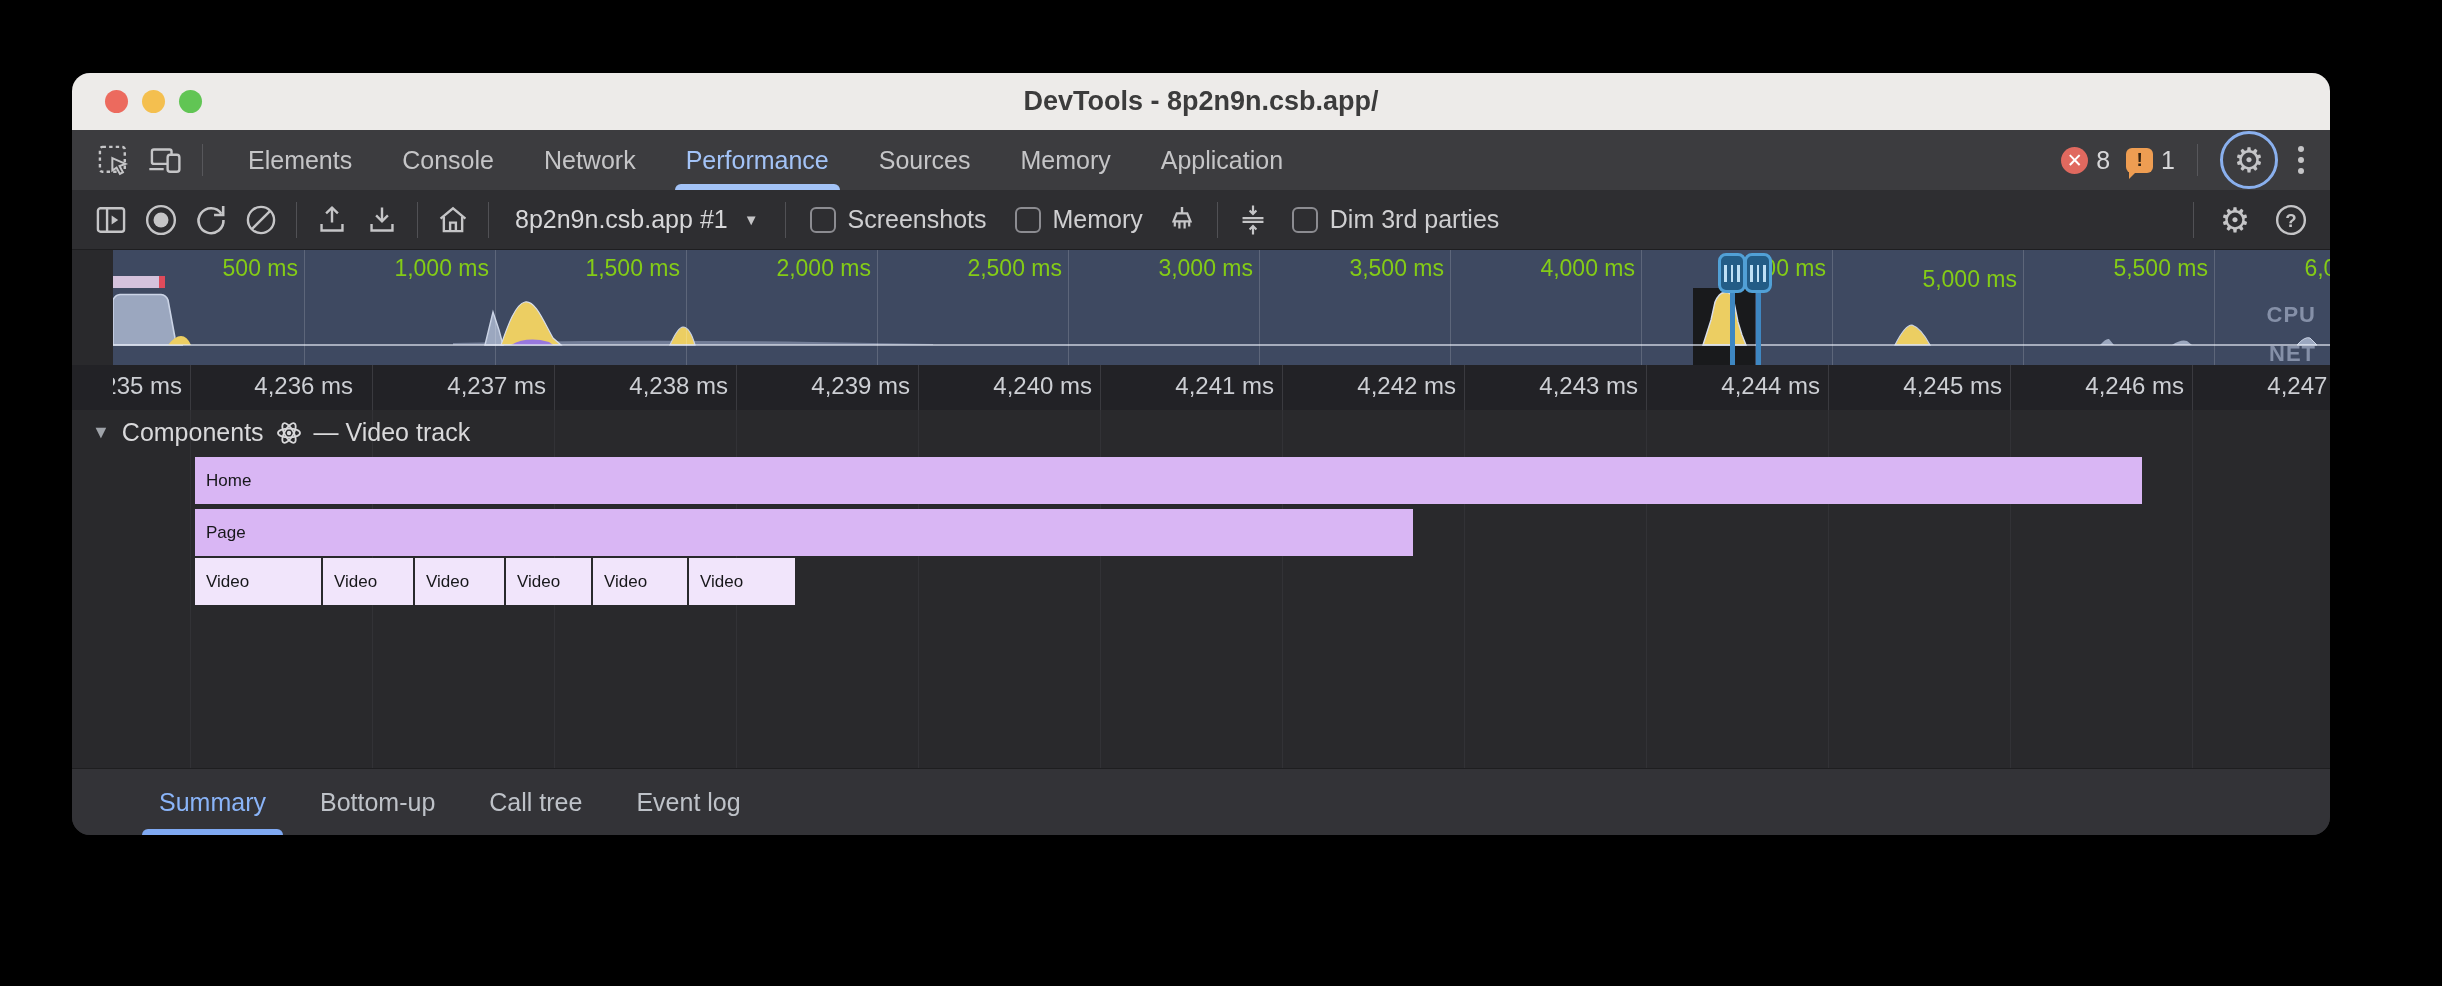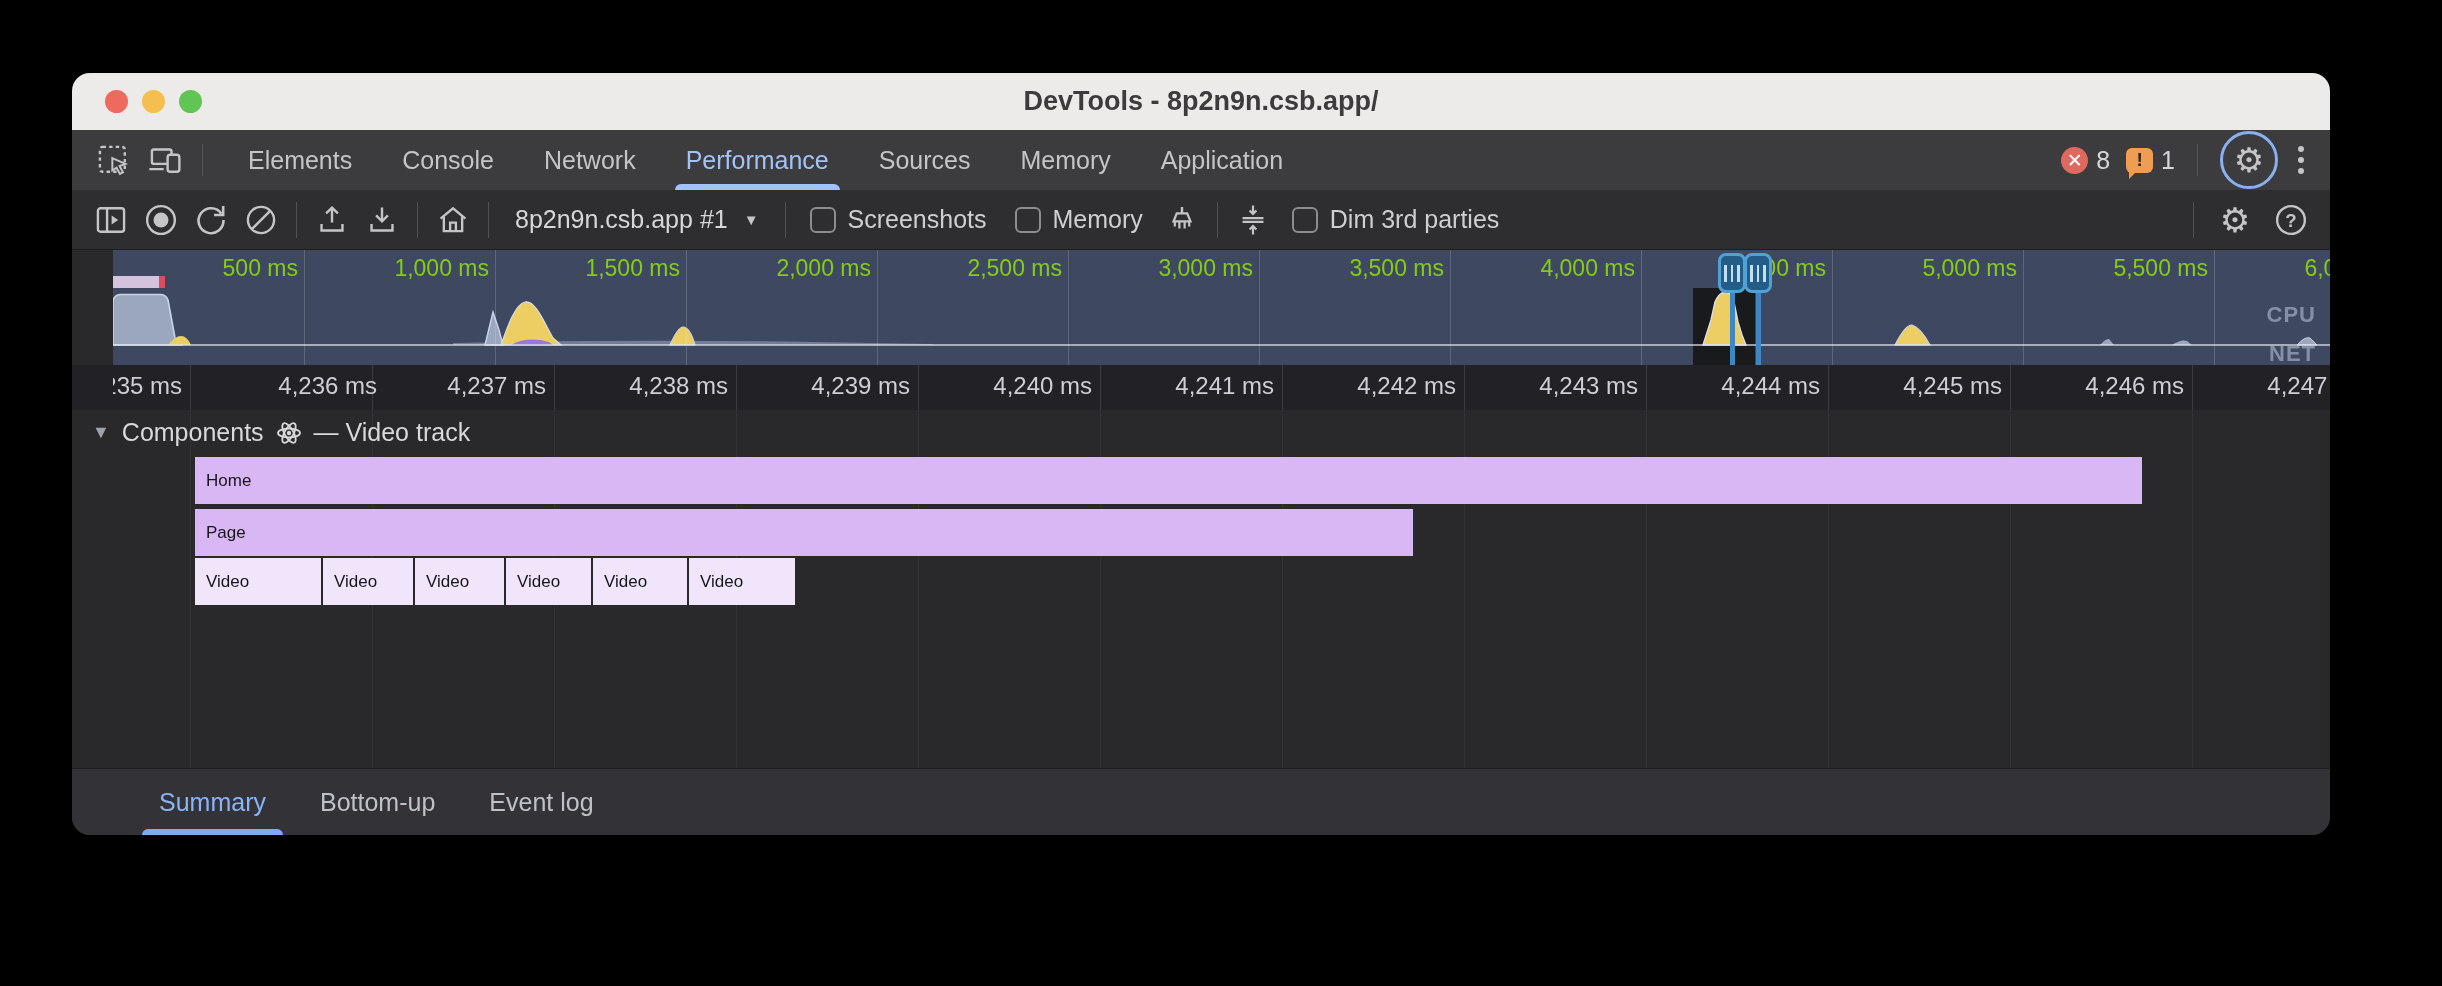--- a/index.html
+++ b/index.html
@@ -298,21 +298,21 @@
       <div id="ov-labels">
           <div class="ovlabel" style="left: -35px;">500 ms</div>
           <div class="ovlabel" style="left: 156px;">1,000 ms</div>
           <div class="ovlabel" style="left: 347px;">1,500 ms</div>
           <div class="ovlabel" style="left: 538px;">2,000 ms</div>
           <div class="ovlabel" style="left: 729px;">2,500 ms</div>
           <div class="ovlabel" style="left: 920px;">3,000 ms</div>
           <div class="ovlabel" style="left: 1111px;">3,500 ms</div>
           <div class="ovlabel" style="left: 1302px;">4,000 ms</div>
           <div class="ovlabel" style="left: 1493px;">4,500 ms</div>
-          <div class="ovlabel" style="left: 1684px;">5,000 ms</div>
+          <div class="ovlabel" style="left: 1684px; margin-top: 11px;">5,000 ms</div>
           <div class="ovlabel" style="left: 1875px;">5,500 ms</div>
           <div class="ovlabel" style="left: 2066px;">6,000 ms</div>
         </div>
       <div class="ovside" style="top:52px;">CPU</div>
       <div class="ovside" style="top:91px;">NET</div>
       <div class="handle-line" style="left:1617px;"></div>
       <div class="handle-line" style="left:1643px;"></div>
       <div class="handle" style="left:1605px;">
           <i></i>
           <i></i>
@@ -324,21 +324,21 @@
           <i></i>
         </div>
     </div>
   </div>
 
   <div class="ruler">
     <div class="ruler-clip" id="ruler-clip">
         <div class="rgrid" style="left: 77px;"></div>
         <div class="rlabel" style="left: -91px;">4,235 ms</div>
         <div class="rgrid" style="left: 259px;"></div>
-        <div class="rlabel" style="left: 104px;">4,236 ms</div>
+        <div class="rlabel" style="left: 80px;">4,236 ms</div>
         <div class="rgrid" style="left: 441px;"></div>
         <div class="rlabel" style="left: 273px;">4,237 ms</div>
         <div class="rgrid" style="left: 623px;"></div>
         <div class="rlabel" style="left: 455px;">4,238 ms</div>
         <div class="rgrid" style="left: 805px;"></div>
         <div class="rlabel" style="left: 637px;">4,239 ms</div>
         <div class="rgrid" style="left: 987px;"></div>
         <div class="rlabel" style="left: 819px;">4,240 ms</div>
         <div class="rgrid" style="left: 1169px;"></div>
         <div class="rlabel" style="left: 1001px;">4,241 ms</div>
@@ -412,17 +412,20 @@
 
   <div class="bottombar" id="bottom-tabs">
       <div class="btab active">
         <span>Summary</span>
         <div class="tab-underline"></div>
       </div>
       <div class="btab">
         <span>Bottom-up</span>
       </div>
       <div class="btab">
+        <span>Call tree</span>
+      </div>
+      <div class="btab">
         <span>Event log</span>
       </div>
     </div>
 
 </div>
 
 </body></html>

